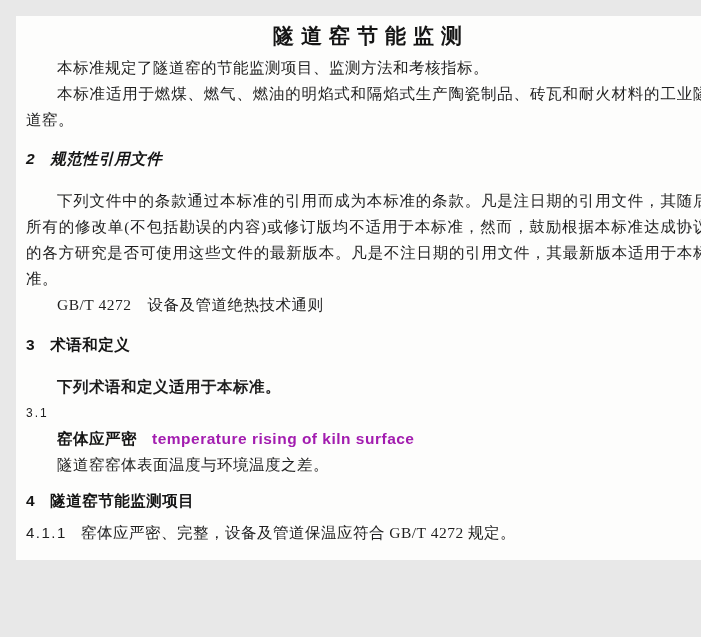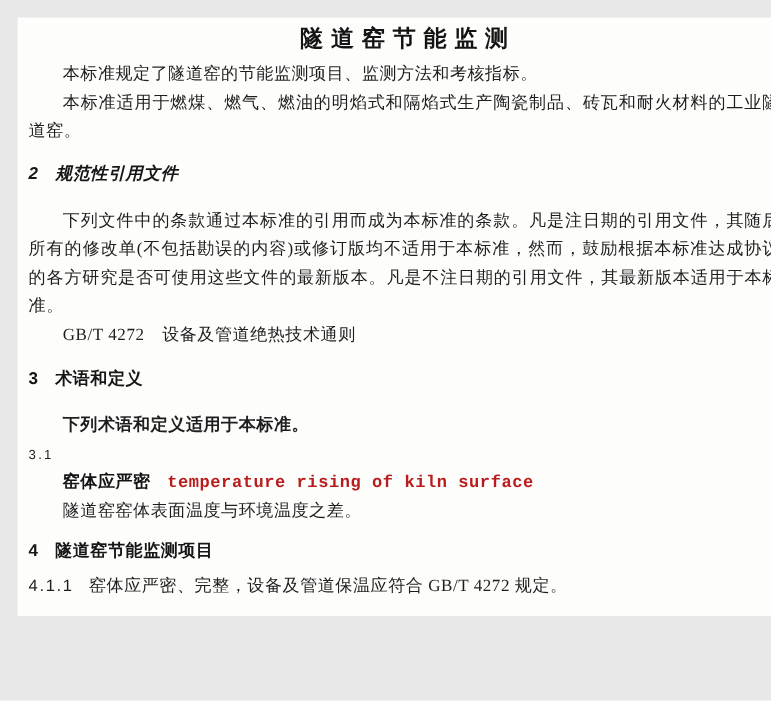--- a/index.html
+++ b/index.html
@@ -75,23 +75,23 @@
     font-size: 12px;
   }
   .term-line { margin: 0; line-height: 26px; padding-left: 31px; }
   .term-zh {
     font-family: "Liberation Sans", sans-serif;
     font-weight: bold;
     color: #141414;
   }
   .term-en {
     margin-left: 15px;
-    font-family: Liberation Mono, monospace;
+    font-family: Liberation Sans, sans-serif;
     font-weight: bold;
-    color: #b91c1c;
+    color: #a21caf;
   }
   .def-line { margin: 0; line-height: 26px; padding-left: 31px; }
 
   
   .item { margin: 0; line-height: 26.5px; }
   .item-first { margin-top: 10px; }
   .item-num {
     display: inline-block;
     letter-spacing: 1.5px;
     margin-right: 14px;

